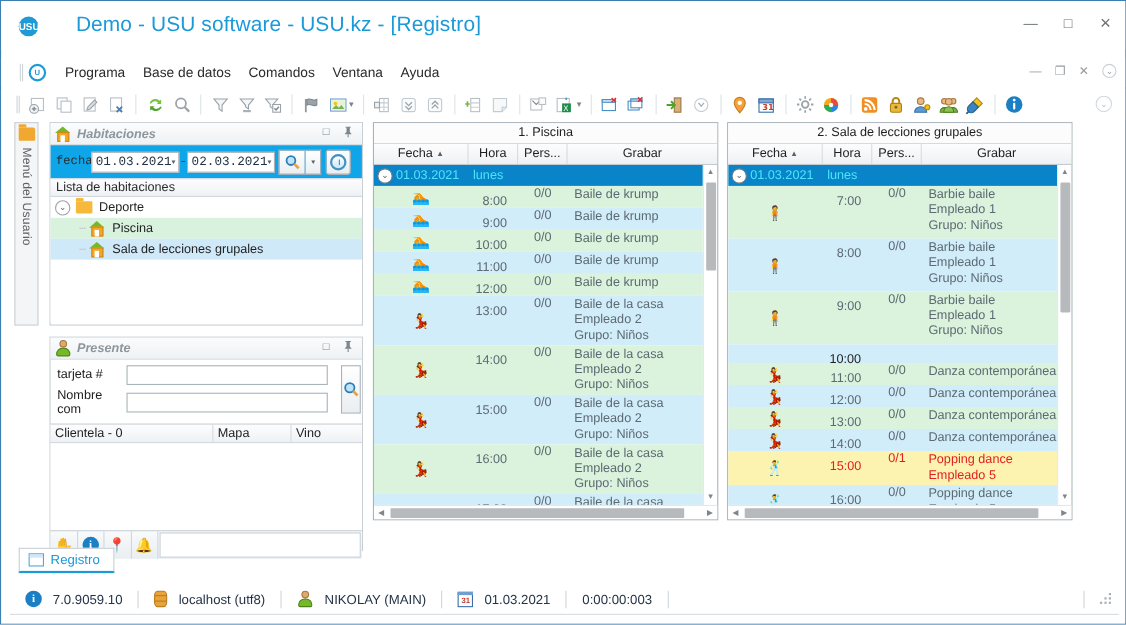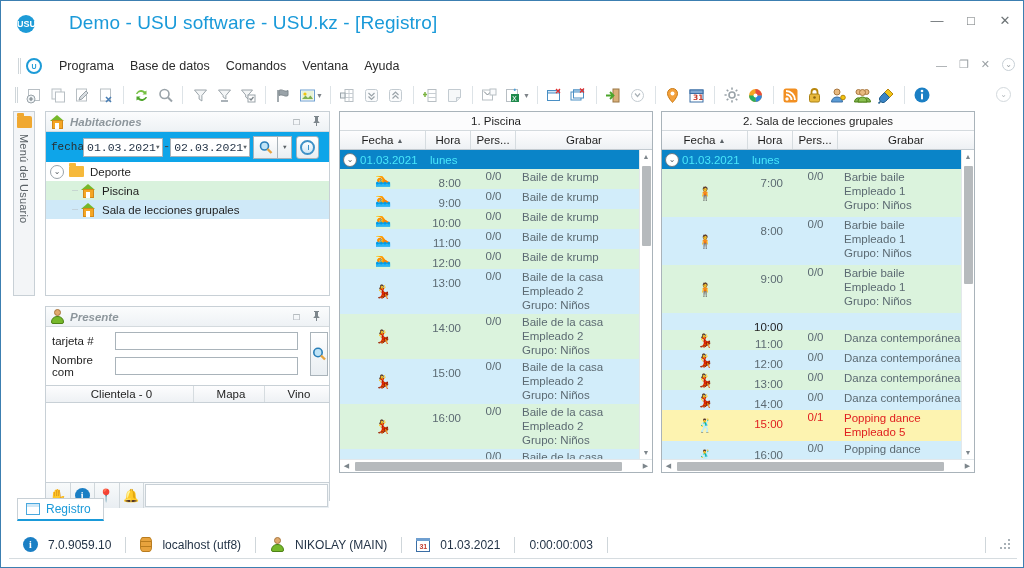--- a/index.html
+++ b/index.html
@@ -165,21 +165,21 @@
   .pres-row { display: flex; align-items: center; margin-bottom: 4px; }
   .pres-lbl { font-size: 11.5px; color: #1e1e1e; width: 63px; }
   .pres-inp { flex: 1; height: 18px; border: 1px solid #a9b3ba; background: #fff; }
   .pres-search { width: 26px; height: 44px; border: 1px solid #a9b3ba;
         background: linear-gradient(#ffffff,#e9eef2); display:flex;
         align-items:center; justify-content:center; }
   .pres-lock { width: 22px; height: 44px; display:flex; align-items:center; justify-content:center;}
   .grid-hdr { display: flex; height: 18px; border-top: 1px solid #c8d0d6;
               border-bottom: 1px solid #c8d0d6;
               background: linear-gradient(#fdfdfe,#eef1f4); font-size: 11.5px; color: #1e1e1e; }
-  .gh { padding: 2px 0 0 4px; border-right: 1px solid #d6dce0; text-align: center; }
+  .gh { padding: 2px 0 0 4px; border-right: 1px solid #d6dce0; }
   .grid-body { height: 79px; background: #fff; }
   .pres-toolbar { display: flex; height: 26px; border-top: 1px solid #c8d0d6;
                   background: linear-gradient(#f8fafb,#e9eef2); }
   .ptb { width: 50px; border-right: 1px solid #d0d7db; display: flex;
          align-items: center; justify-content: center; }
   .ptb-blank { flex: 1; background: #fff; border: 1px solid #c8d0d6; margin: 1px; }
 
   
   .sched {
     position: absolute; top: 0px; height: 362px; border: 1px solid #a9b3ba; background: #fff;
@@ -632,20 +632,21 @@
                 <path d="M9.5 9l4 4" stroke="#e8a33d" stroke-width="2.4"></path>
               </svg>
           </div>
           <div class="btn-find-drop">▼</div>
         </div>
         <div class="btn-clock">
           <div class="i-clockface"></div>
         </div>
       </div>
 
+      <div class="hdr-row">Lista de habitaciones</div>
 
       <div class="tree">
         <div class="tree-row">
           <div class="tree-exp">⌄</div>
           <div class="folder"></div>
           <span>Deporte</span>
         </div>
         <div class="tree-row lvl1" style="background:#d9f2dd;">
           <span class="tree-dot">┄</span>
           <div class="ico-house" style="margin-right:6px;">

